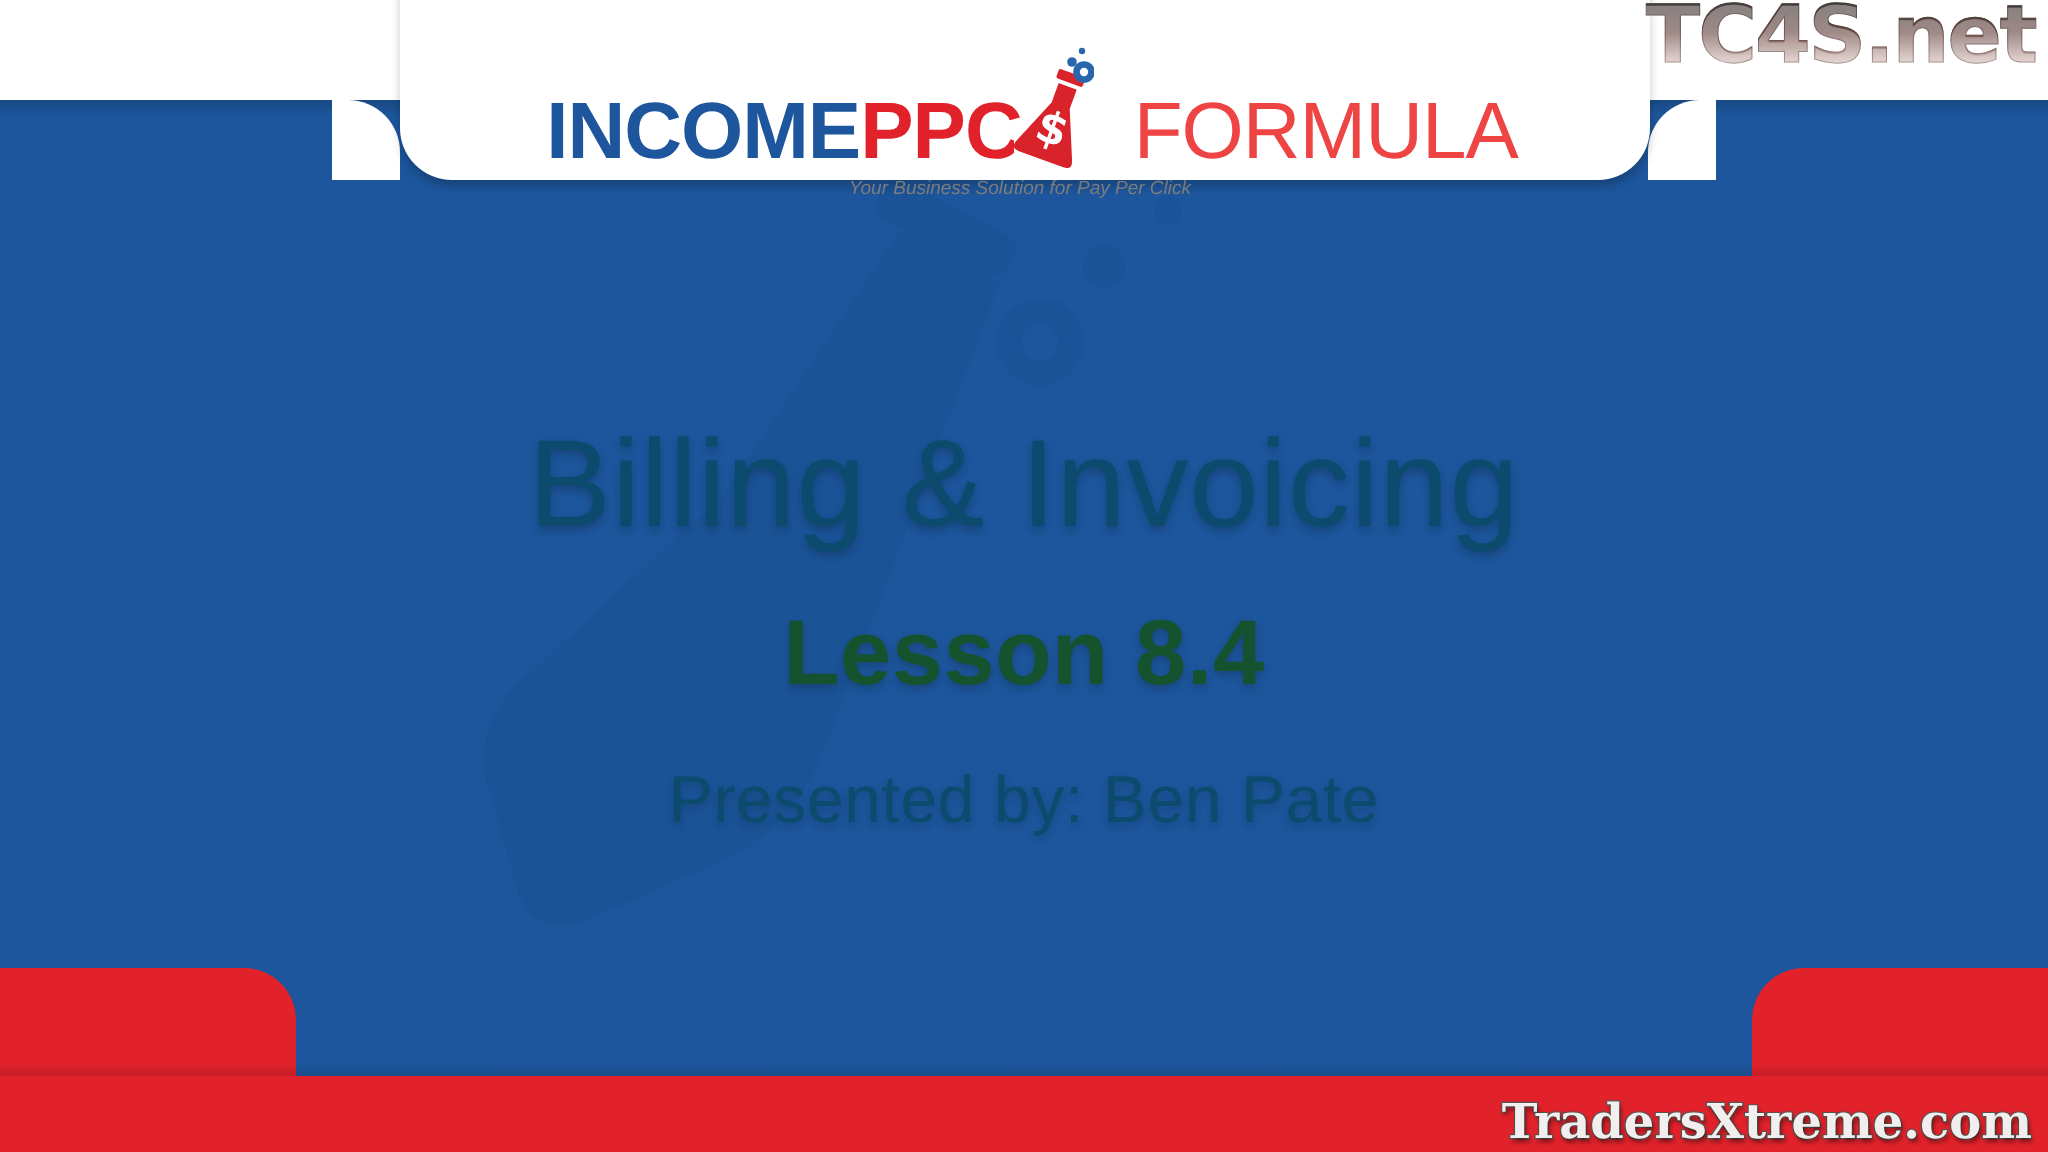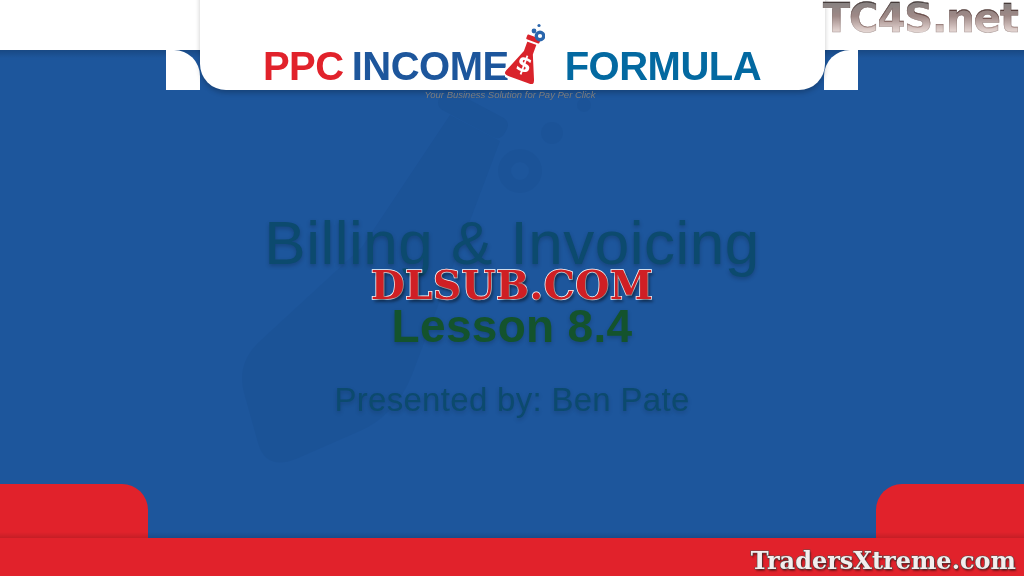--- a/index.html
+++ b/index.html
@@ -90,21 +90,21 @@
   }
   .logo-word {
     font-size: 40px;
     font-weight: 700;
     letter-spacing: -0.5px;
     line-height: 1;
     white-space: nowrap;
   }
   .logo-ppc     { color: #e1222b; }
   .logo-income  { color: #1d569c; font-weight: 600; margin-left: 8px; }
-  .logo-formula { color: #0369a1; font-weight: 700; margin-left: 26px; }
+  .logo-formula { color: #ef4444; font-weight: 400; margin-left: 26px; }
 
   
   .flask-wrap {
     position: relative;
     width: 40px;
     height: 64px;
     margin-left: -4px;
     margin-right: -6px;
   }
   .flask-wrap svg { position: absolute; left: 0; bottom: 2px; }
@@ -282,22 +282,22 @@
   <div class="red-block left"></div>
   <div class="red-block right"></div>
 
   <div class="top-white"></div>
   <div class="shoulder left"></div>
   <div class="shoulder right"></div>
   <div class="header-card"></div>
 
   <div class="logo">
     <div class="logo-inner">
+      <span class="logo-word logo-income">INCOME</span>
       <span class="logo-word logo-ppc">PPC</span>
-      <span class="logo-word logo-income">INCOME</span>
 
       <span class="flask-wrap">
         <svg viewBox="0 0 40 62" width="40" height="62" aria-hidden="true">
           <g transform="rotate(20 20 40)">
             <path d="M14 18 L26 18 L26 30 L36 54 Q38 60 31 60 L9 60 Q2 60 4 54 L14 30 Z" fill="#d9232b" stroke="#ffffff" stroke-width="2.4" stroke-linejoin="round"></path>
             <rect x="12" y="12" width="16" height="7" rx="2" fill="#d9232b" stroke="#ffffff" stroke-width="2"></rect>
             <text x="20" y="50" text-anchor="middle" font-family="DejaVu Sans, sans-serif" font-size="22" font-weight="700" fill="#ffffff">$</text>
           </g>
           <g fill="#2a66ad">
             <circle cx="29" cy="9" r="2.4"></circle>
@@ -306,16 +306,15 @@
           </g>
         </svg>
       </span>
 
       <span class="logo-word logo-formula">FORMULA</span>
       <span class="logo-tagline">Your Business Solution for Pay Per Click</span>
     </div>
   </div>
 
   <div class="wm-tc4s">TC4S.net</div>
-  <div class="wm-dlsub">DLSUB.COM</div>
   <div class="wm-traders">TradersXtreme.com</div>
 
 </div>
 
 </body></html>

